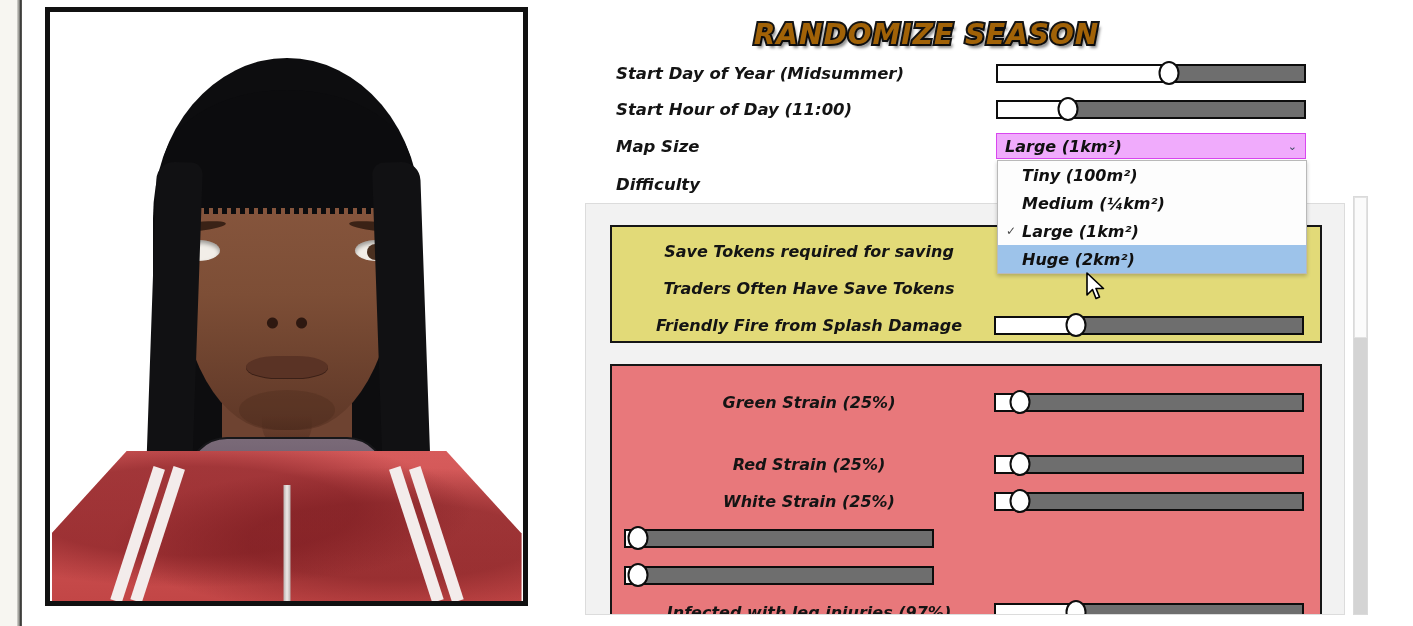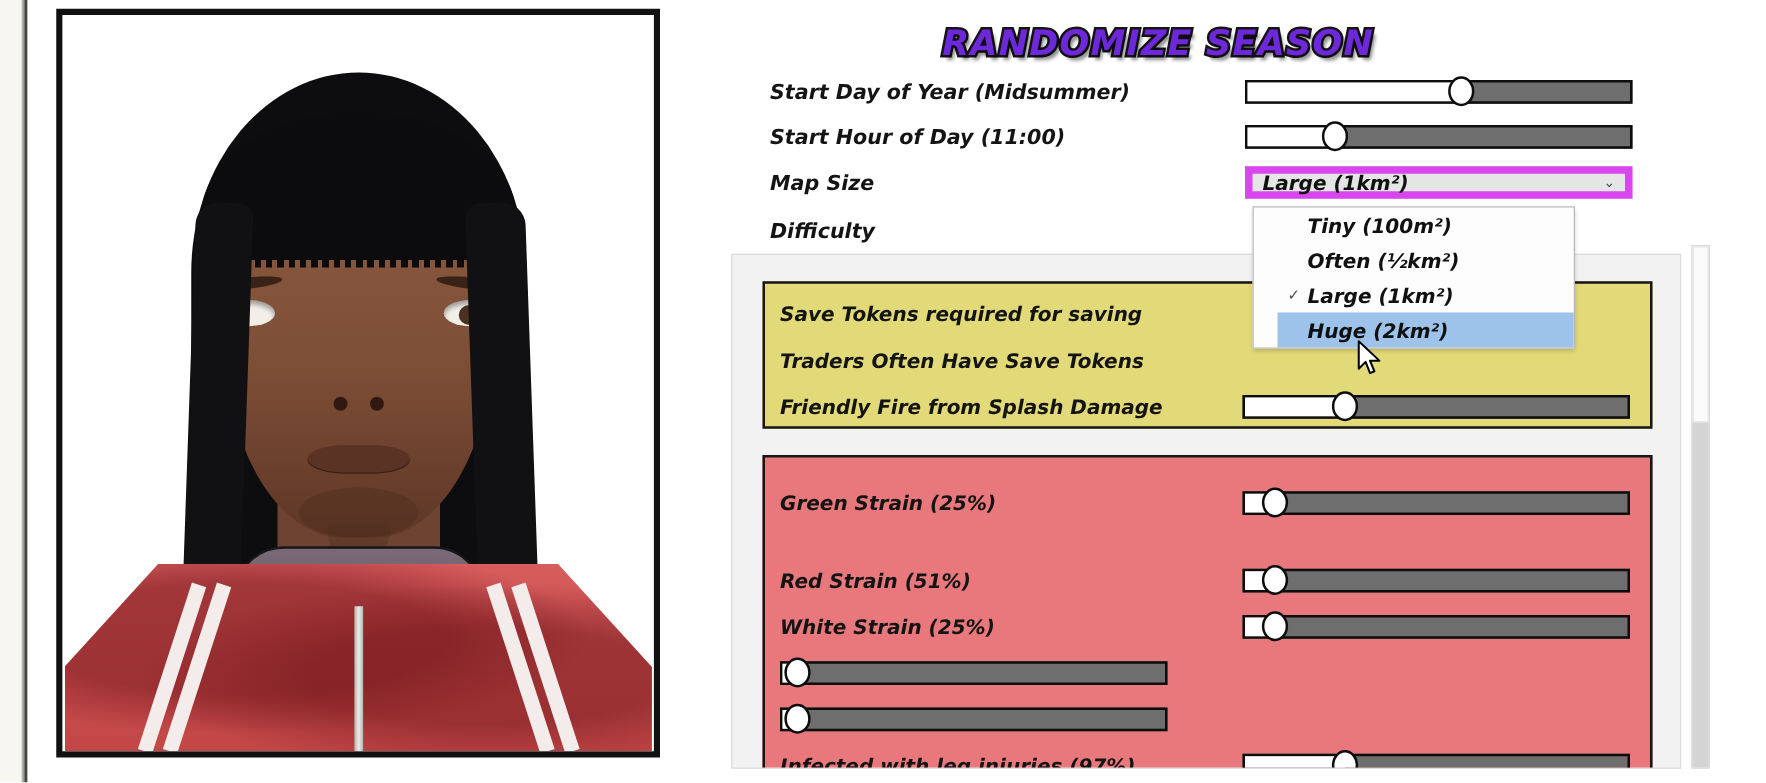--- a/index.html
+++ b/index.html
@@ -166,21 +166,21 @@
     width: 873px; height: 626px;
   }
 
   .title {
     position: absolute; left: 0; right: 100px; top: 18px;
     text-align: center;
     font-size: 28px;
     font-weight: bold;
     font-style: italic;
     letter-spacing: 1px;
-    color: #6d28d9;
+    color: #a16207;
     -webkit-text-stroke: 4px #151515;
     paint-order: stroke fill;
     text-shadow: 3px 4px 3px rgba(0,0,0,.45);
     font-family: "DejaVu Sans", sans-serif;
     white-space: nowrap;
   }
 
   .opt-row {
     position: absolute;
     left: 76px;
@@ -217,44 +217,43 @@
     transform: translate(-50%, -50%);
     background: #ffffff;
     border: 2px solid #0d0d0d;
     border-radius: 50%;
   }
 
   
   .combo {
     position: relative;
     width: 310px; height: 26px;
-    background: #e5e5e5;
-    border: 6px solid #d946ef;
+    background: #f0abfc;
+    border: 1px solid #d946ef;
     display: flex; align-items: center;
     padding: 0 8px;
     flex: none;
   }
   .combo-value {
     font-size: 16px; font-weight: bold; font-style: italic;
     color: #101010; font-family: "DejaVu Sans", sans-serif;
   }
   .combo-caret {
     position: absolute; right: 8px; top: 50%; transform: translateY(-50%);
     font-size: 11px; color: #3c4d60;
   }
 
   .dropdown {
     position: absolute;
     left: 0; top: 26px;
-    width: 258px;
+    width: 310px;
     background: #fdfdfd;
     border: 1px solid #b9b9b9;
     box-shadow: 0 2px 4px rgba(0,0,0,.22);
     z-index: 40;
-    padding-left: 19px;
   }
   .dd-item {
     height: 28px;
     display: flex; align-items: center;
     padding-left: 8px;
     font-size: 16px; font-weight: bold; font-style: italic;
     color: #101010;
     font-family: "DejaVu Sans", sans-serif;
     white-space: nowrap;
   }
@@ -279,21 +278,21 @@
     left: 24px;
     width: 712px;
     border: 2px solid #161616;
   }
   .group.yellow { top: 21px; height: 118px; background: #e2da78; }
   .group.red    { top: 160px; height: 390px; background: #e8787b; }
 
   .g-row {
     position: absolute;
     left: 12px; right: 10px; height: 32px;
-    display: flex; align-items: center;
+    display: flex; align-items: center; text-align: center;
   }
   .g-label {
     width: 370px;
     font-size: 16px; font-weight: bold; font-style: italic;
     color: #141414; font-family: "DejaVu Sans", sans-serif;
     white-space: nowrap;
   }
 
   .scrollbar {
     position: absolute;
@@ -388,21 +387,21 @@
         <span class="combo-value">Large (1km²)</span>
         <span class="combo-caret">⌄</span>
 
         <div class="dropdown">
           <div class="dd-item">
             <span class="dd-check"></span>
             <span>Tiny (100m²)</span>
           </div>
           <div class="dd-item">
             <span class="dd-check"></span>
-            <span>Often (½km²)</span>
+            <span>Medium (¼km²)</span>
           </div>
           <div class="dd-item">
             <span class="dd-check">✓</span>
             <span>Large (1km²)</span>
           </div>
           <div class="dd-item selected">
             <span class="dd-check"></span>
             <span>Huge (2km²)</span>
           </div>
         </div>
@@ -433,21 +432,21 @@
 
       <div class="group red">
         <div class="g-row" style="top:20px">
           <div class="g-label">Green Strain (25%)</div>
           <div class="slider">
             <div class="fill" style="width:8%"></div>
             <div class="thumb" style="left:8%"></div>
           </div>
         </div>
         <div class="g-row" style="top:82px">
-          <div class="g-label">Red Strain (51%)</div>
+          <div class="g-label">Red Strain (25%)</div>
           <div class="slider">
             <div class="fill" style="width:8%"></div>
             <div class="thumb" style="left:8%"></div>
           </div>
         </div>
         <div class="g-row" style="top:119px">
           <div class="g-label">White Strain (25%)</div>
           <div class="slider">
             <div class="fill" style="width:8%"></div>
             <div class="thumb" style="left:8%"></div>

